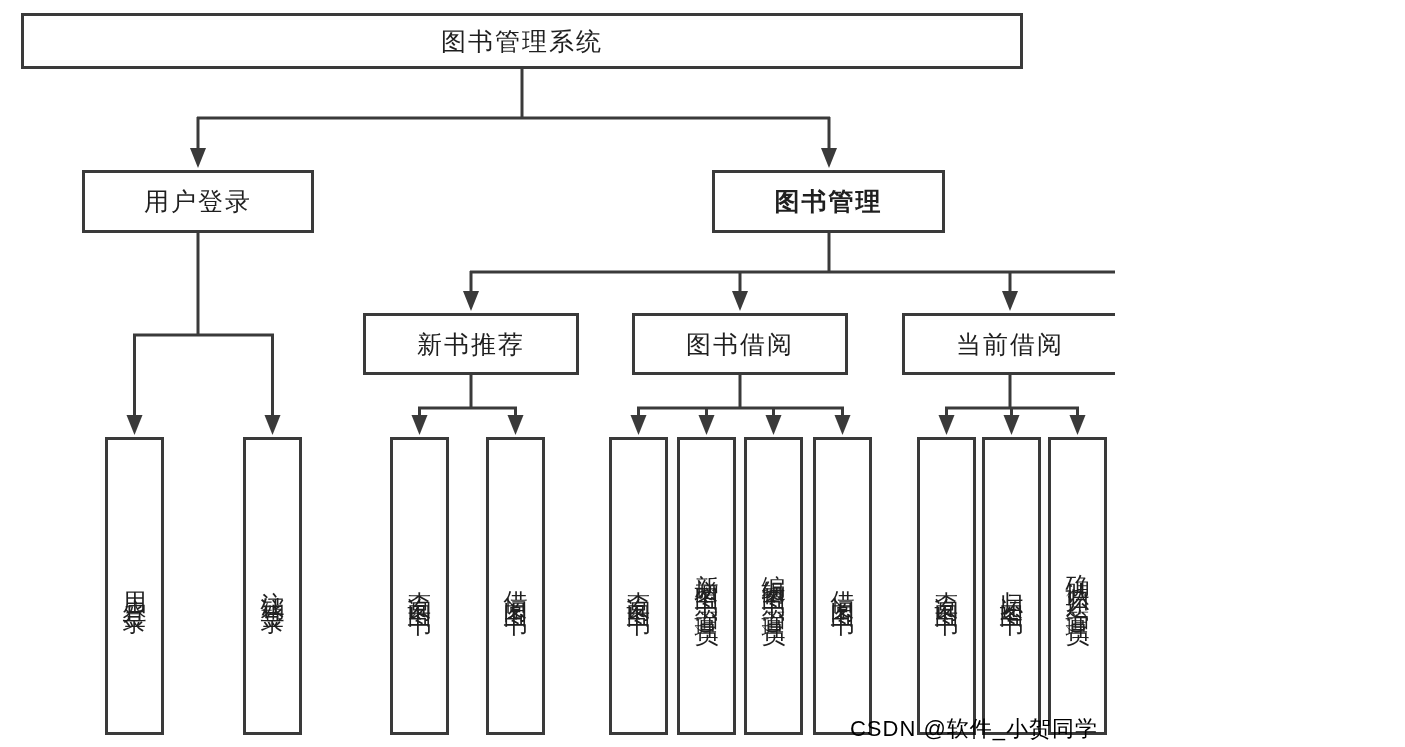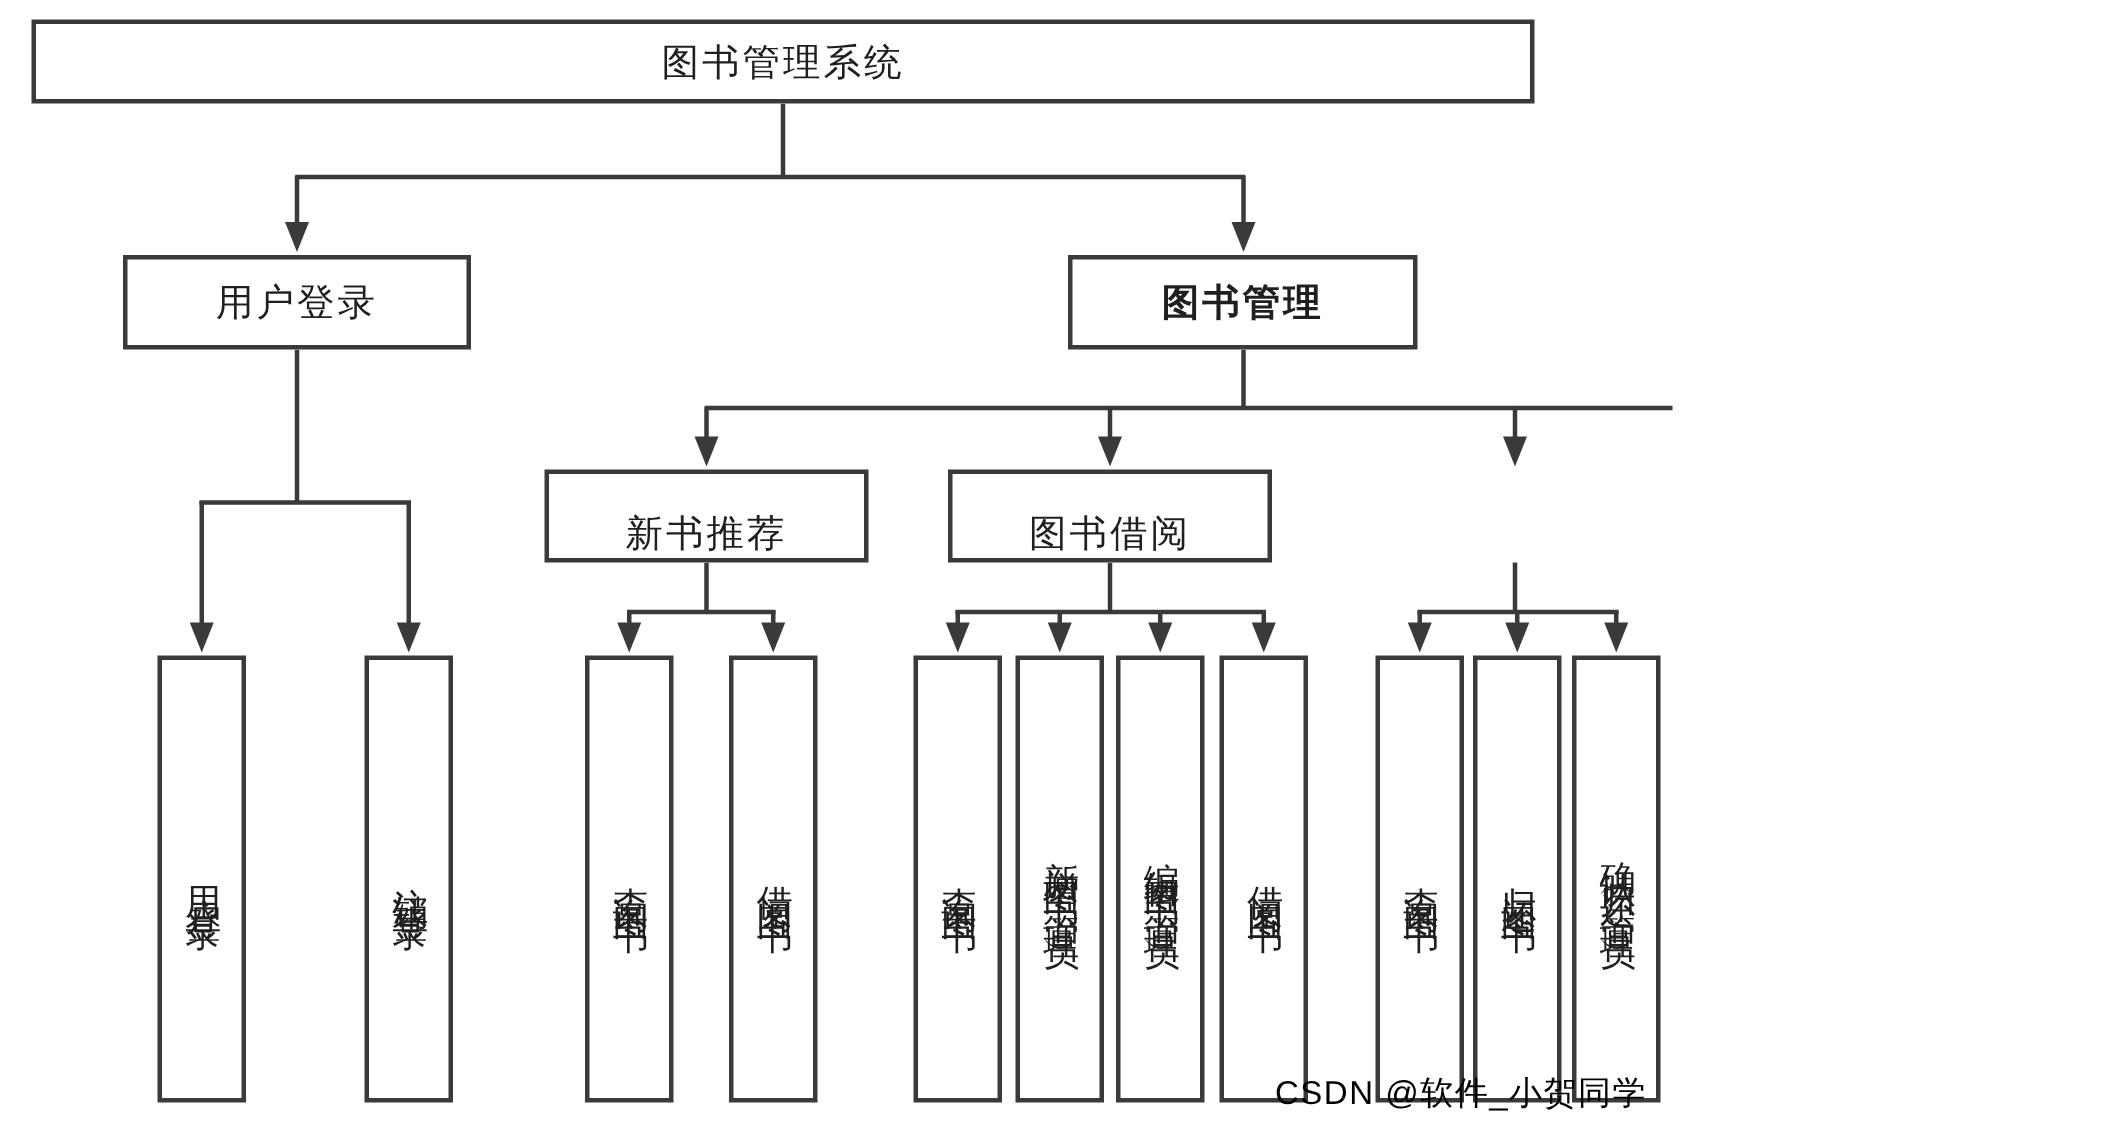--- a/index.html
+++ b/index.html
@@ -108,25 +108,28 @@
     <span class="hlabel">图书管理系统</span>
   </div>
 
   <div class="node lvl2a">
     <span class="hlabel">用户登录</span>
   </div>
   <div class="node lvl2b">
     <span class="hlabel">图书管理</span>
   </div>
 
-  <div class="node lvl3" style="left:363px;align-items:flex-end;">
+  <div class="node lvl3" style="left:363px;">
     <span class="hlabel">新书推荐</span>
   </div>
-  <div class="node lvl3" style="left:632px;align-items:flex-end;">
+  <div class="node lvl3" style="left:632px;">
     <span class="hlabel">图书借阅</span>
+  </div>
+  <div class="node lvl3" style="left:902px;">
+    <span class="hlabel">当前借阅</span>
   </div>
 
   <div class="node leaf" style="left:105px;">
     <span class="vtext">用户登录</span>
   </div>
   <div class="node leaf" style="left:243px;">
     <span class="vtext">注销登录</span>
   </div>
 
   <div class="node leaf" style="left:390px;">

